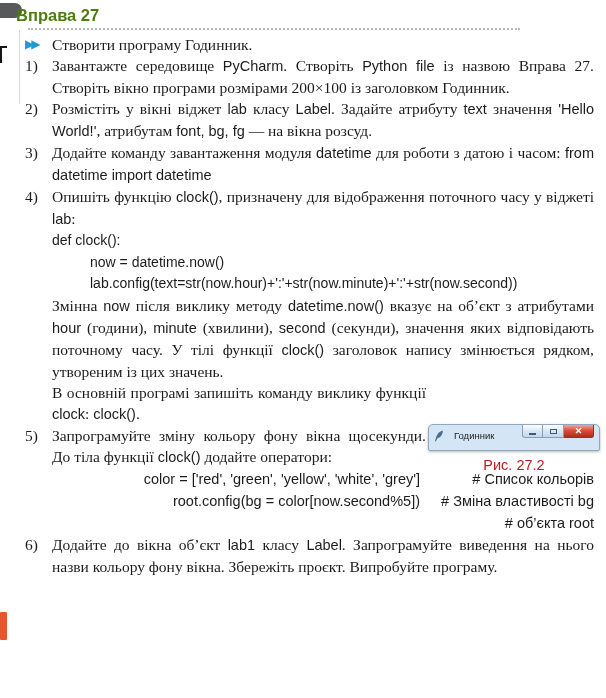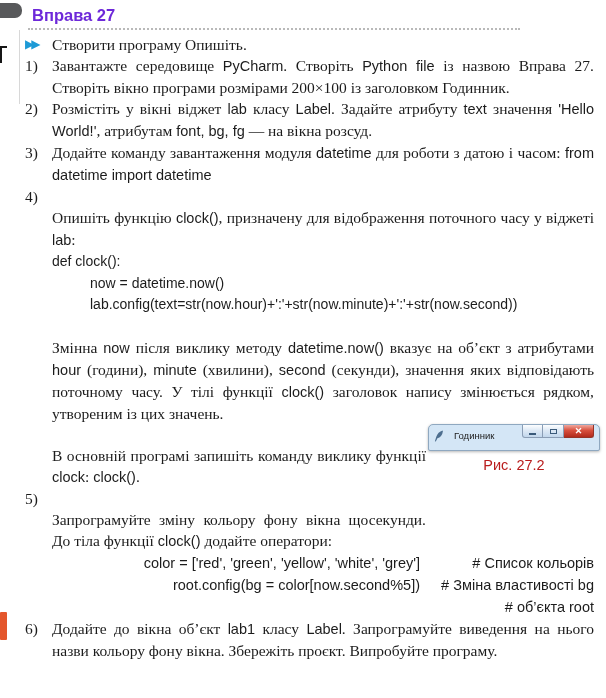--- a/index.html
+++ b/index.html
@@ -10,31 +10,31 @@
     font-size:15.5px;line-height:21px;
   }
   
   .tab-marker{position:absolute;left:0;top:3px;width:22px;height:15px;background:#58595b;border-radius:0 7px 7px 0;}
   .vline{position:absolute;left:19px;top:30px;width:1px;height:74px;background:#d8d8d8;}
   .bracket{position:absolute;left:0;top:46px;width:5px;height:15px;border-left:2px solid #161616;border-top:2px solid #161616;}
   .red-mark{position:absolute;left:0;top:612px;width:7px;height:28px;background:#e4562c;border-radius:1px;}
 
   .content{position:relative;padding:5px 10px 0 0;}
 
-  .header-title{margin-left:32px;font-family:"Liberation Sans",sans-serif;font-weight:bold;font-size:16.5px;line-height:20px;color:#6d28d9;}
+  .header-title{margin-left:16px;font-family:"Liberation Sans",sans-serif;font-weight:bold;font-size:16.5px;line-height:20px;color:#4d7c0f;}
   .dotted{width:492px;margin:3px 0 4px 28px;border-bottom:2px dotted #b9b9b9;height:0;}
 
   .task-row{display:flex;margin-left:25px;}
   .task-arrows{width:27px;flex:none;font-family:"DejaVu Sans",sans-serif;font-size:12px;letter-spacing:-3px;line-height:21px;}
   .task-text{flex:1;}
 
   .item{display:flex;margin-left:25px;}
   .item-num{width:27px;flex:none;}
   .item-body{flex:1;text-align:justify;padding-right:2px;}
-  .para{text-align:justify;margin-top:21px;}
+  .para{text-align:justify;}
   .narrow{max-width:374px;}
 
   .codeblock{font-family:"Liberation Sans",sans-serif;font-size:14px;line-height:21.5px;text-align:left;white-space:nowrap;}
   .codeline{display:block;}
   .codeline.ind{padding-left:38px;}
 
   .coderow{display:flex;font-family:"Liberation Sans",sans-serif;font-size:14.5px;line-height:22px;text-align:right;white-space:nowrap;}
   .coderow .c1{width:368px;flex:none;}
   .coderow .c2{flex:1;}
 
@@ -66,21 +66,21 @@
 <div class="bracket"></div>
 <div class="red-mark"></div>
 
 <div class="content">
 
   <div class="header-title">Вправа 27</div>
   <div class="dotted"></div>
 
   <div class="task-row">
     <span class="task-arrows" style="color: rgb(29, 154, 214);">▶▶</span>
-    <span class="task-text">Створити програму Опишіть.</span>
+    <span class="task-text">Створити програму Годинник.</span>
   </div>
 
   <div class="item">
     <span class="item-num">1)</span>
     <span class="item-body"><span>Завантажте середовище </span><span class="run-code">PyCharm</span><span>. Створіть </span><span class="run-code">Python file</span><span> із назвою Вправа 27. Створіть вікно програми розмірами 200×100 із заголовком Годинник.</span></span>
   </div>
 
   <div class="item">
     <span class="item-num">2)</span>
     <span class="item-body"><span>Розмістіть у вікні віджет </span><span class="run-code">lab</span><span> класу </span><span class="run-code">Label</span><span>. Задайте атрибуту </span><span class="run-code">text</span><span> значення </span><span class="run-code">'Hello World!'</span><span>, атрибутам </span><span class="run-code">font, bg, fg</span><span> — на вікна розсуд.</span></span>

